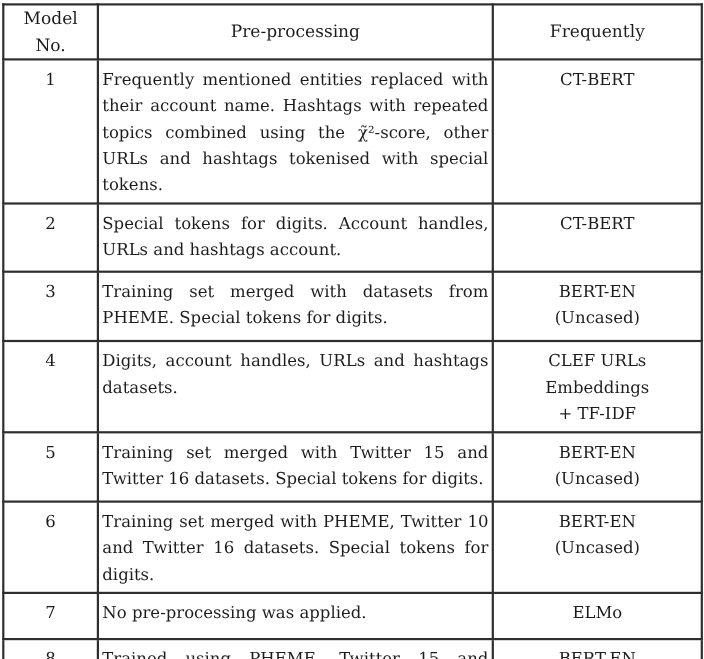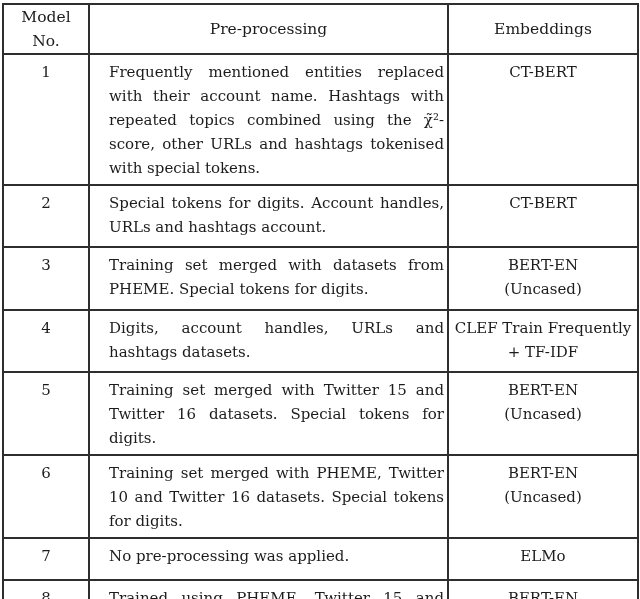--- a/index.html
+++ b/index.html
@@ -49,21 +49,21 @@
     padding-top: 5px;
     padding-bottom: 4px;
   }
   td.cell-no {
     text-align: center;
     padding-left: 2px;
     padding-right: 2px;
   }
   td.cell-pre {
     text-align: justify;
-    padding-left: 19px;
+    padding-left: 3px;
     padding-right: 3px;
   }
   td.cell-emb {
     text-align: center;
     white-space: pre-line;
     padding-left: 2px;
     padding-right: 2px;
     margin-left: 12px;
   }
   tr.h101 { height: 101px; }
@@ -80,21 +80,21 @@
   <table class="models">
     <colgroup>
       <col class="c1">
         <col class="c2">
         <col class="c3">
     </colgroup>
     <thead>
       <tr>
         <th>Model No.</th>
         <th>Pre-processing</th>
-        <th>Embeddings</th>
+        <th>Frequently</th>
       </tr>
     </thead>
     <tbody>
       <tr class="h101">
         <td class="cell-no">1</td>
         <td class="cell-pre">Frequently mentioned entities replaced with their account name. Hashtags with repeated topics combined using the χ̃²-score, other URLs and hashtags tokenised with special tokens.</td>
         <td class="cell-emb">CT-BERT</td>
       </tr>
       <tr class="h62">
         <td class="cell-no">2</td>
@@ -103,21 +103,21 @@
       </tr>
       <tr class="h63">
         <td class="cell-no">3</td>
         <td class="cell-pre">Training set merged with datasets from PHEME. Special tokens for digits.</td>
         <td class="cell-emb">BERT-EN
 (Uncased)</td>
       </tr>
       <tr class="h62">
         <td class="cell-no">4</td>
         <td class="cell-pre">Digits, account handles, URLs and hashtags datasets.</td>
-        <td class="cell-emb">CLEF Train Frequently
+        <td class="cell-emb">CLEF URLs Embeddings
 + TF-IDF</td>
       </tr>
       <tr class="h63">
         <td class="cell-no">5</td>
         <td class="cell-pre">Training set merged with Twitter 15 and Twitter 16 datasets. Special tokens for digits.</td>
         <td class="cell-emb">BERT-EN
 (Uncased)</td>
       </tr>
       <tr class="h81">
         <td class="cell-no">6</td>

